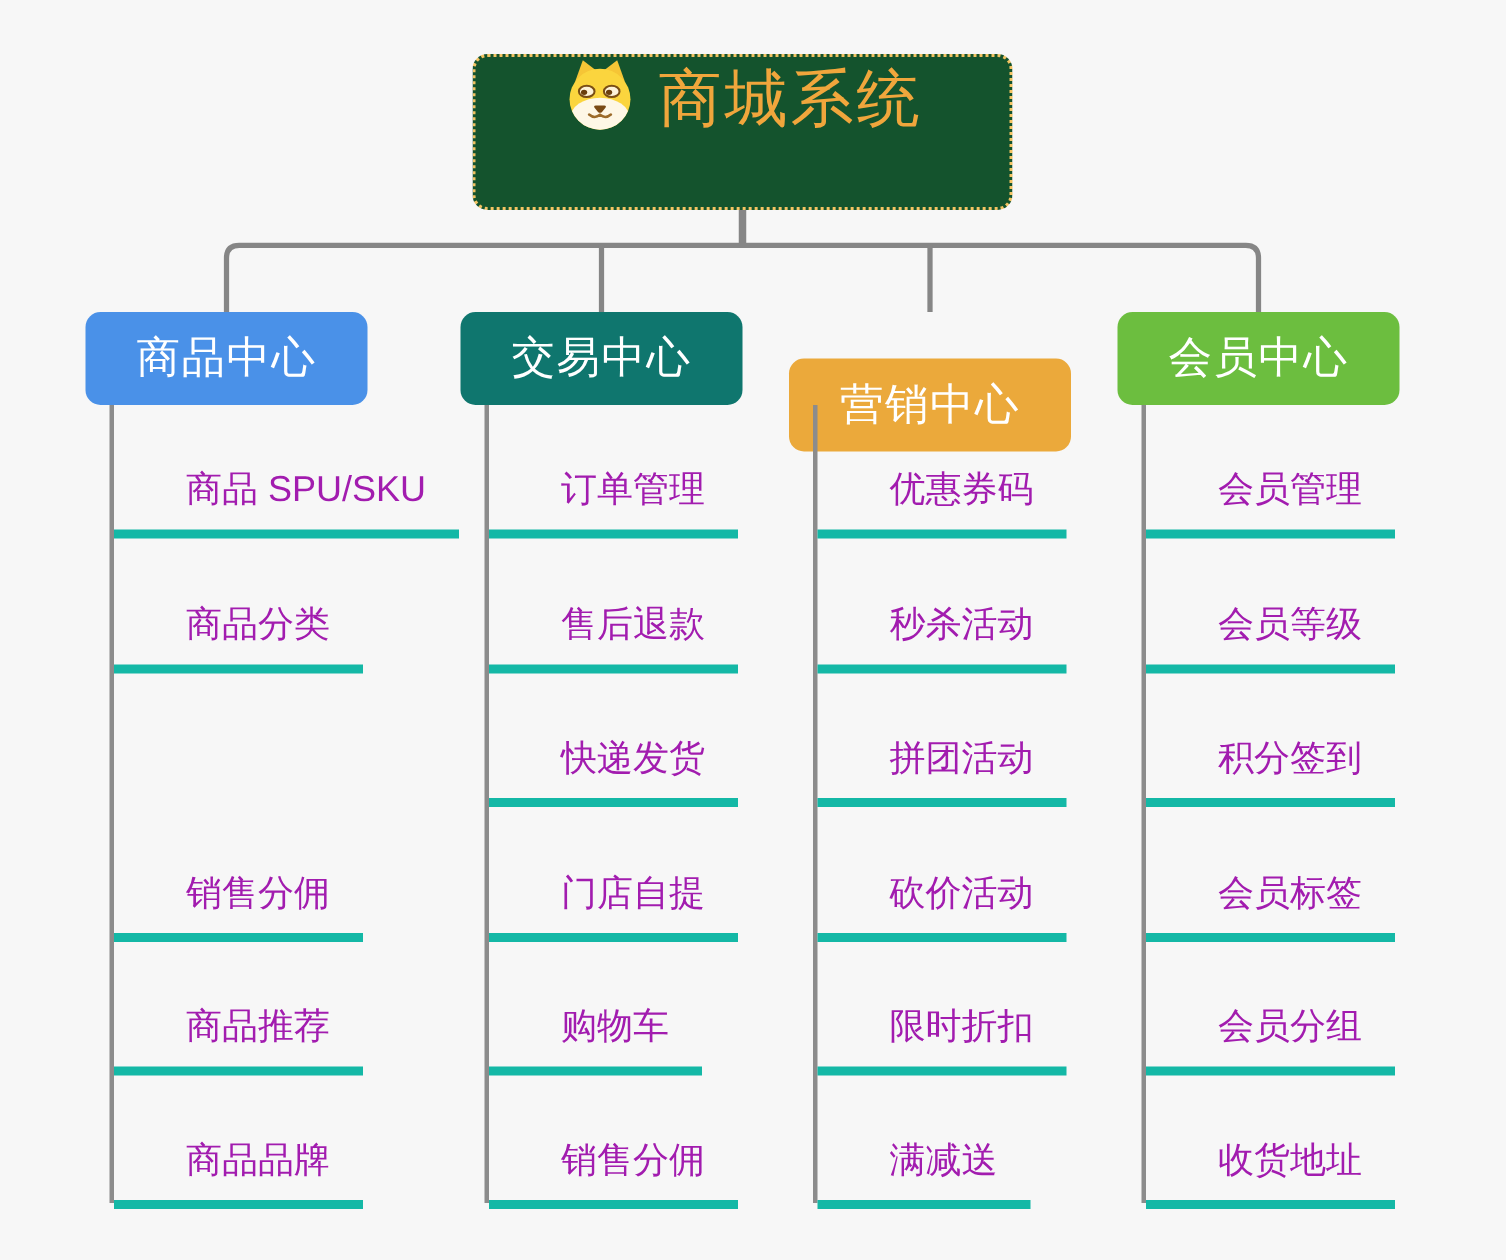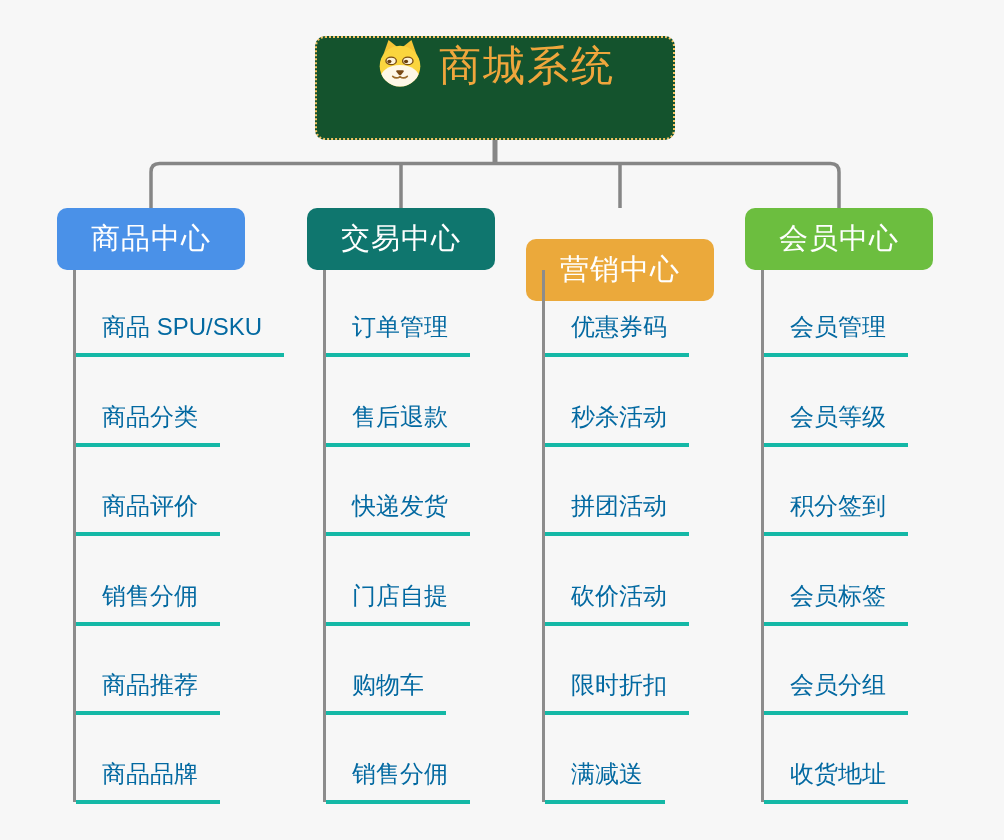--- a/index.html
+++ b/index.html
@@ -42,23 +42,23 @@
   .col{
     position:absolute;top:270px;height:532px;width:230px;
     border-left:3px solid #8c8c8c;
   }
   .c0{left:73px;}
   .c1{left:323px;}
   .c2{left:542px;}
   .c3{left:761px;}
   .leaf{
     position:absolute;left:0;
-    padding:0 22px 10px 26px;
-    font-size:24px;line-height:32px;color:#0369a1;
-    border-bottom:4px solid #14b8a6;
+    padding:0 22px 10px 48px;
+    font-size:24px;line-height:32px;color:#a21caf;
+    border-bottom:6px solid #14b8a6;
     white-space:nowrap;
   }
   .r0{top:41px;}  .r1{top:131px;} .r2{top:220px;}
   .r3{top:310px;} .r4{top:399px;} .r5{top:488px;}
 </style>
 </head>
 <body>
 
 <div class="canvas">
 
@@ -97,21 +97,20 @@
   <div class="branch b2" style="background: rgb(235, 169, 59);">
     <span>营销中心</span>
   </div>
   <div class="branch b3" style="background: rgb(108, 190, 63);">
     <span>会员中心</span>
   </div>
 
   <div class="col c0">
     <div class="leaf r0">商品 SPU/SKU</div>
     <div class="leaf r1">商品分类</div>
-    <div class="leaf r2">商品评价</div>
     <div class="leaf r3">销售分佣</div>
     <div class="leaf r4">商品推荐</div>
     <div class="leaf r5">商品品牌</div>
   </div>
 
   <div class="col c1">
     <div class="leaf r0">订单管理</div>
     <div class="leaf r1">售后退款</div>
     <div class="leaf r2">快递发货</div>
     <div class="leaf r3">门店自提</div>

